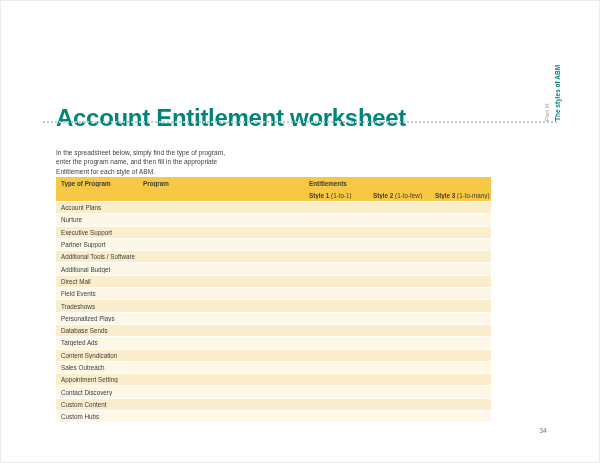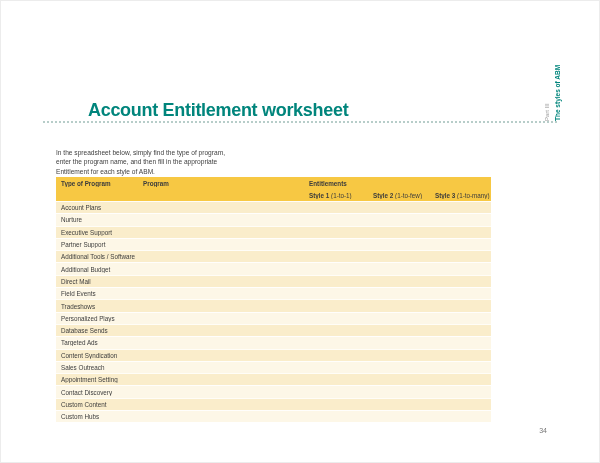--- a/index.html
+++ b/index.html
@@ -9,22 +9,22 @@
     font-family: "Liberation Sans", sans-serif;
   }
   .page {
     position: absolute; inset: 0;
     background: #ffffff;
     border: 1px solid #ececec;
     box-sizing: border-box;
   }
   .title {
     position: absolute; left: 55px; top: 87px;
-    font-size: 18px; font-weight: bold;
-    color: var(--teal); letter-spacing: -0.3px; margin-left: 32px;
+    font-size: 24px; font-weight: bold;
+    color: var(--teal); letter-spacing: -0.3px;
   }
   .dotted-rule {
     position: absolute; left: 42px; right: 42px; top: 120px;
     border-top: 2px dotted var(--dot);
   }
   .intro {
     position: absolute; left: 55px; top: 140px; width: 172px;
     font-size: 6.6px; line-height: 1.45; color: #3f3f3f;
   }
   .side-label {

